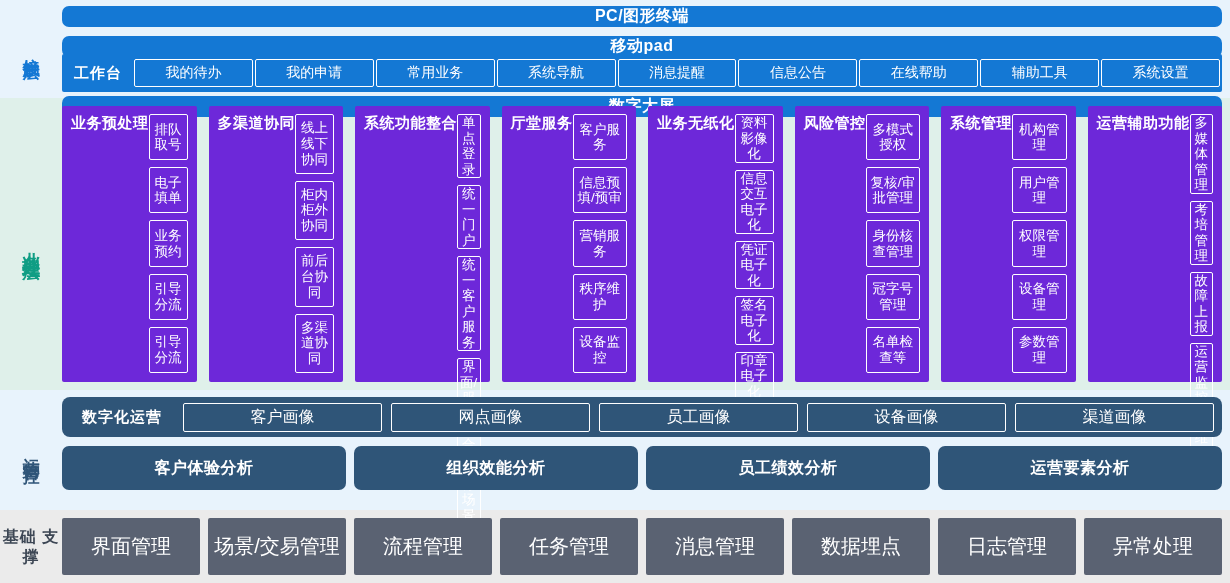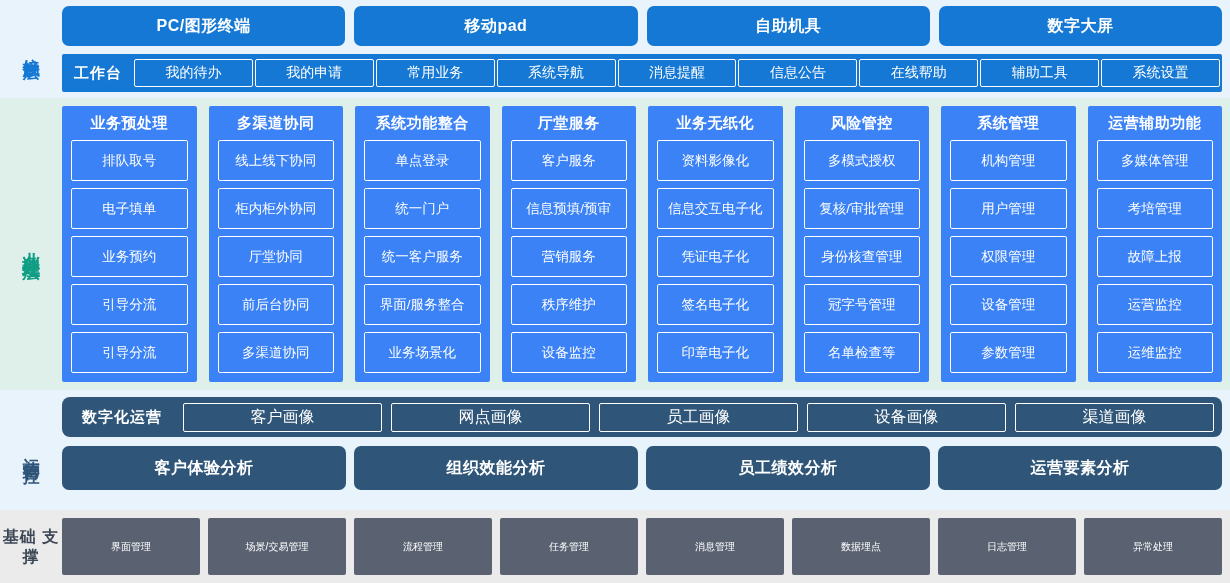--- a/index.html
+++ b/index.html
@@ -23,21 +23,21 @@
     letter-spacing:3px;
     line-height:1.25;
     font-size:17px;
     user-select:none;
   }
   .band-body{flex:1 1 auto;display:flex;flex-direction:column;box-sizing:border-box;}
 
   
   .band-touch{height:98px;background:#e8f3fc;padding:6px 8px 6px 0;}
   .band-touch .band-label{color:#1478d4;}
-  .touch-top{display:flex;gap:9px;height:40px;margin-bottom:8px;}
+  .touch-top{display:flex;gap:9px;height:40px;margin-bottom:8px;flex-direction:column;}
   .touch-top .chip{
     flex:1 1 0;background:#1478d4;color:#fff;border-radius:7px;
     display:flex;align-items:center;justify-content:center;
     font-size:16px;font-weight:bold;letter-spacing:.5px;
   }
   .touch-bar{
     background:#1478d4;height:38px;border-radius:2px;
     display:flex;align-items:center;padding:0 2px;gap:2px;
   }
   .touch-bar .lead{
@@ -48,23 +48,23 @@
     flex:1 1 0;height:26px;border:1px solid #ffffff;border-radius:2px;
     color:#fff;font-size:14px;
     display:flex;align-items:center;justify-content:center;white-space:nowrap;
   }
 
   
   .band-biz{height:292px;background:#dff0ea;padding:8px 8px 8px 0;}
   .band-biz .band-label{color:#0f9d84;font-size:18px;}
   .biz-cols{display:flex;gap:12px;height:100%;}
   .biz-col{
-    flex:1 1 0;background:#3b82f6;border-radius:2px;
+    flex:1 1 0;background:#6d28d9;border-radius:2px;
     padding:8px 9px 9px;box-sizing:border-box;
-    display:flex;flex-direction:column;
+    display:flex;flex-direction:row;
   }
   .biz-col-title{
     color:#fff;font-size:15px;font-weight:bold;text-align:center;
     letter-spacing:.5px;margin-bottom:7px;white-space:nowrap;
   }
   .biz-items{display:flex;flex-direction:column;gap:7px;flex:1 1 auto;}
   .biz-item{
     flex:1 1 0;border:1px solid #ffffff;border-radius:2px;color:#fff;
     font-size:13.5px;line-height:1.15;
     display:flex;align-items:center;justify-content:center;text-align:center;
@@ -94,21 +94,21 @@
     display:flex;align-items:center;justify-content:center;
   }
 
   
   .band-base{height:73px;background:#ebebeb;padding:8px 8px 8px 0;}
   .band-base .band-label{color:#3c4654;font-size:16px;letter-spacing:1px;
     writing-mode:horizontal-tb;text-orientation:initial;text-align:center;line-height:1.2;}
   .base-row{display:flex;gap:8px;height:100%;}
   .base-row .chip{
     flex:1 1 0;background:#5a6272;border-radius:2px;color:#fff;
-    font-size:10px;display:flex;align-items:center;justify-content:center;
+    font-size:20px;display:flex;align-items:center;justify-content:center;
     white-space:nowrap;
   }
 </style>
 </head>
 <body>
 
 <div class="diagram">
 
   <section class="band band-touch">
     <div class="band-label">接触层</div>
@@ -148,21 +148,20 @@
             <div class="biz-item">引导分流</div>
             <div class="biz-item">引导分流</div>
           </div>
         </div>
 
         <div class="biz-col">
           <div class="biz-col-title">多渠道协同</div>
           <div class="biz-items">
             <div class="biz-item">线上线下协同</div>
             <div class="biz-item">柜内柜外协同</div>
-            <div class="biz-item">厅堂协同</div>
             <div class="biz-item">前后台协同</div>
             <div class="biz-item">多渠道协同</div>
           </div>
         </div>
 
         <div class="biz-col">
           <div class="biz-col-title">系统功能整合</div>
           <div class="biz-items">
             <div class="biz-item">单点登录</div>
             <div class="biz-item">统一门户</div>

